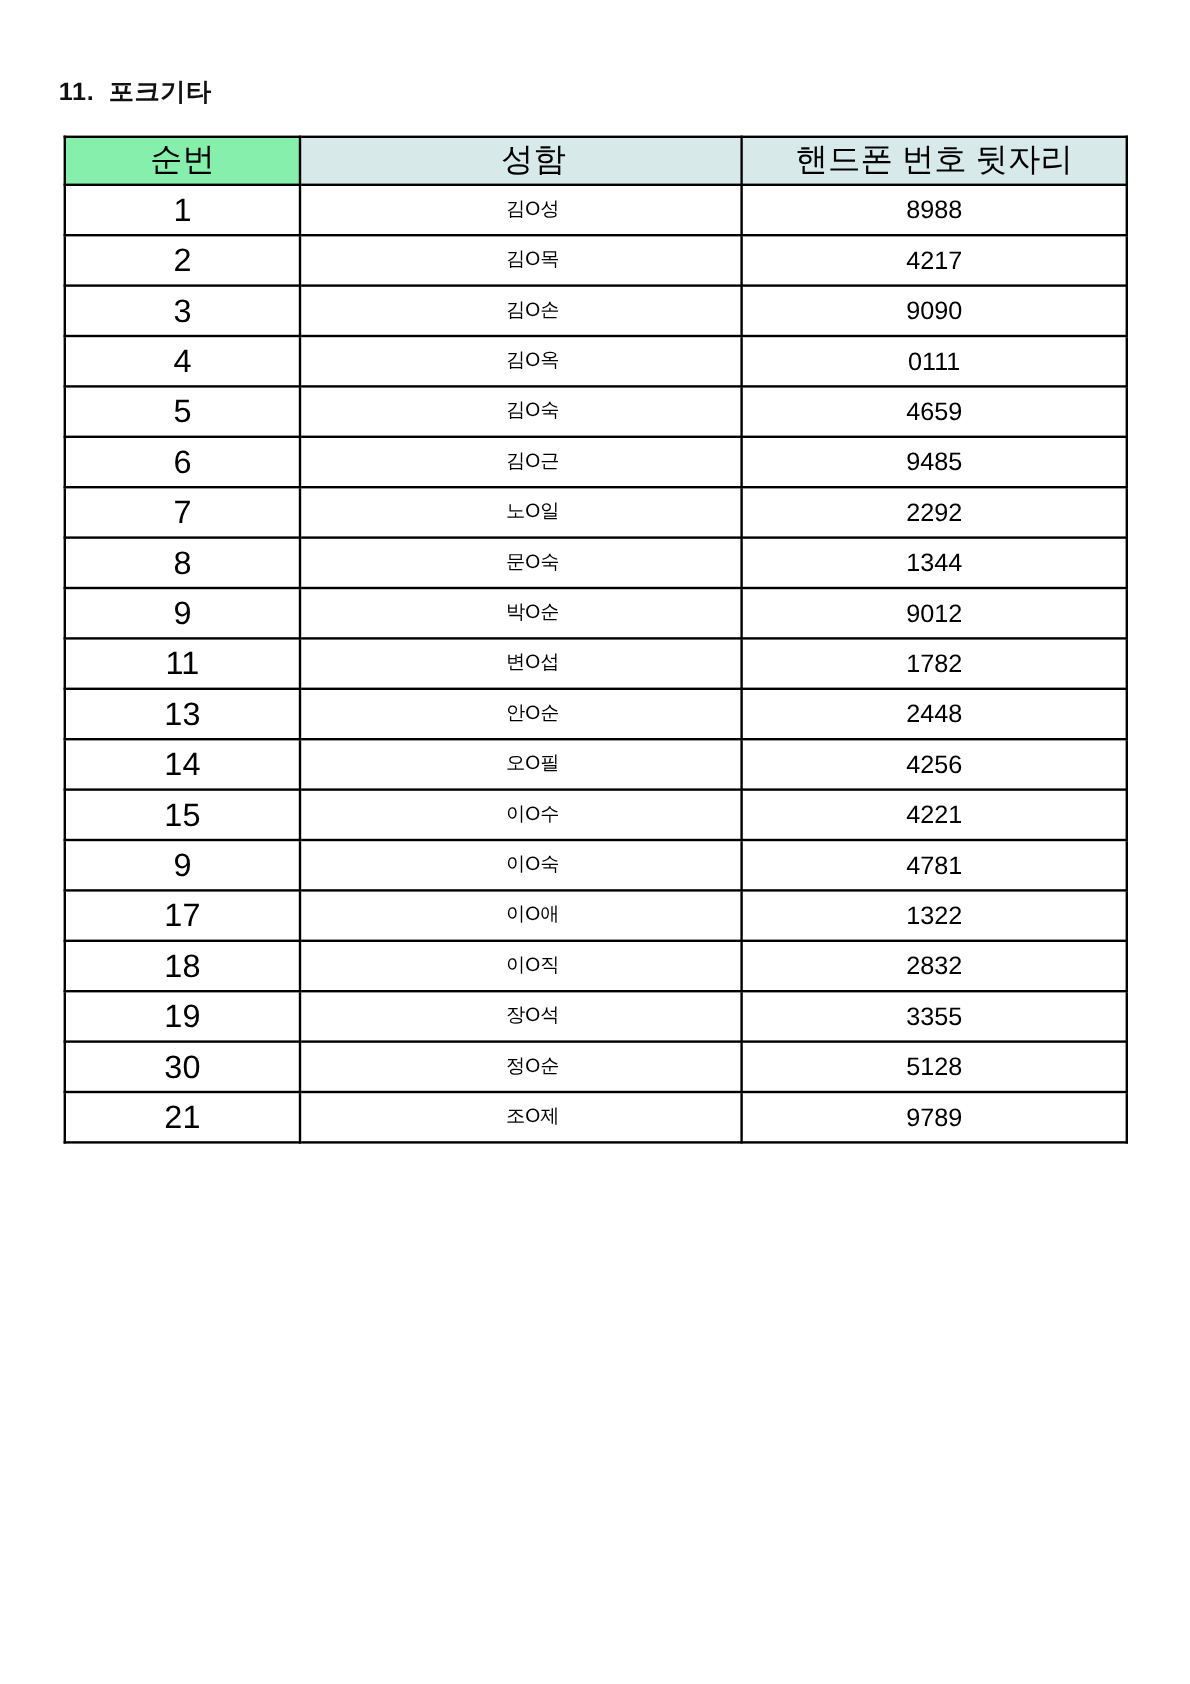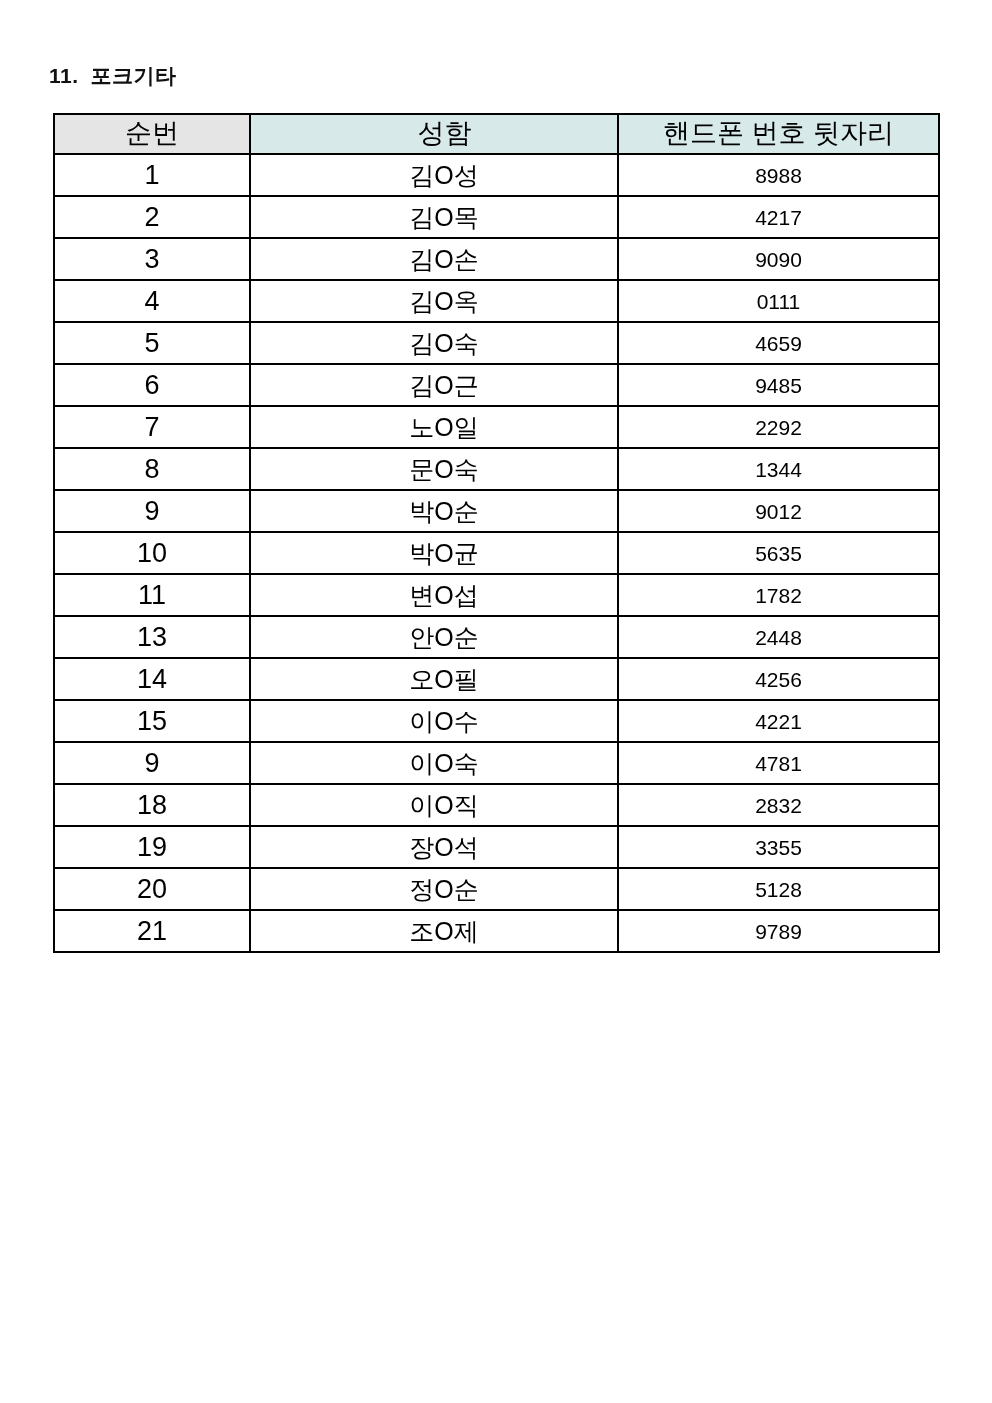--- a/index.html
+++ b/index.html
@@ -48,41 +48,41 @@
     font-size: 27px;
     font-weight: normal;
     line-height: 1;
     padding-bottom: 2px;
   }
   table.roster td {
     height: 42px;
     line-height: 1;
   }
   td.col0 { font-size: 27px; }
-  td.col1 { font-size: 25px; padding-left: 20px; }
+  td.col1 { font-size: 16px; padding-left: 20px; }
   td.col2 { font-size: 21px; font-weight: 500; }
 </style>
 </head>
 <body>
 
 <div class="page">
 
   <div class="doc-title">
     <span class="title-number">11.</span><span>포크기타</span>
   </div>
 
   <table class="roster">
     <colgroup>
       <col class="c0">
         <col class="c1">
         <col class="c2">
     </colgroup>
     <thead>
       <tr>
-          <th style="background: #e5e5e5;">순번</th>
+          <th style="background: #86efac;">순번</th>
           <th style="background: rgb(215, 234, 233); padding-left: 21px;">성함</th>
           <th style="background: rgb(215, 234, 233); margin-left: 26px;">핸드폰 번호 뒷자리</th>
         </tr>
     </thead>
     <tbody>
         <tr>
           <td class="col0">1</td>
           <td class="col1">김O성</td>
           <td class="col2">8988</td>
         </tr>
@@ -120,25 +120,20 @@
           <td class="col0">8</td>
           <td class="col1">문O숙</td>
           <td class="col2">1344</td>
         </tr>
         <tr>
           <td class="col0">9</td>
           <td class="col1">박O순</td>
           <td class="col2">9012</td>
         </tr>
         <tr>
-          <td class="col0">10</td>
-          <td class="col1">박O균</td>
-          <td class="col2">5635</td>
-        </tr>
-        <tr>
           <td class="col0">11</td>
           <td class="col1">변O섭</td>
           <td class="col2">1782</td>
         </tr>
         <tr>
           <td class="col0">13</td>
           <td class="col1">안O순</td>
           <td class="col2">2448</td>
         </tr>
         <tr>
@@ -150,31 +145,36 @@
           <td class="col0">15</td>
           <td class="col1">이O수</td>
           <td class="col2">4221</td>
         </tr>
         <tr>
           <td class="col0">9</td>
           <td class="col1">이O숙</td>
           <td class="col2">4781</td>
         </tr>
         <tr>
+          <td class="col0">17</td>
+          <td class="col1">이O애</td>
+          <td class="col2">1322</td>
+        </tr>
+        <tr>
           <td class="col0">18</td>
           <td class="col1">이O직</td>
           <td class="col2">2832</td>
         </tr>
         <tr>
           <td class="col0">19</td>
           <td class="col1">장O석</td>
           <td class="col2">3355</td>
         </tr>
         <tr>
-          <td class="col0">20</td>
+          <td class="col0">30</td>
           <td class="col1">정O순</td>
           <td class="col2">5128</td>
         </tr>
         <tr>
           <td class="col0">21</td>
           <td class="col1">조O제</td>
           <td class="col2">9789</td>
         </tr>
       </tbody>
   </table>

